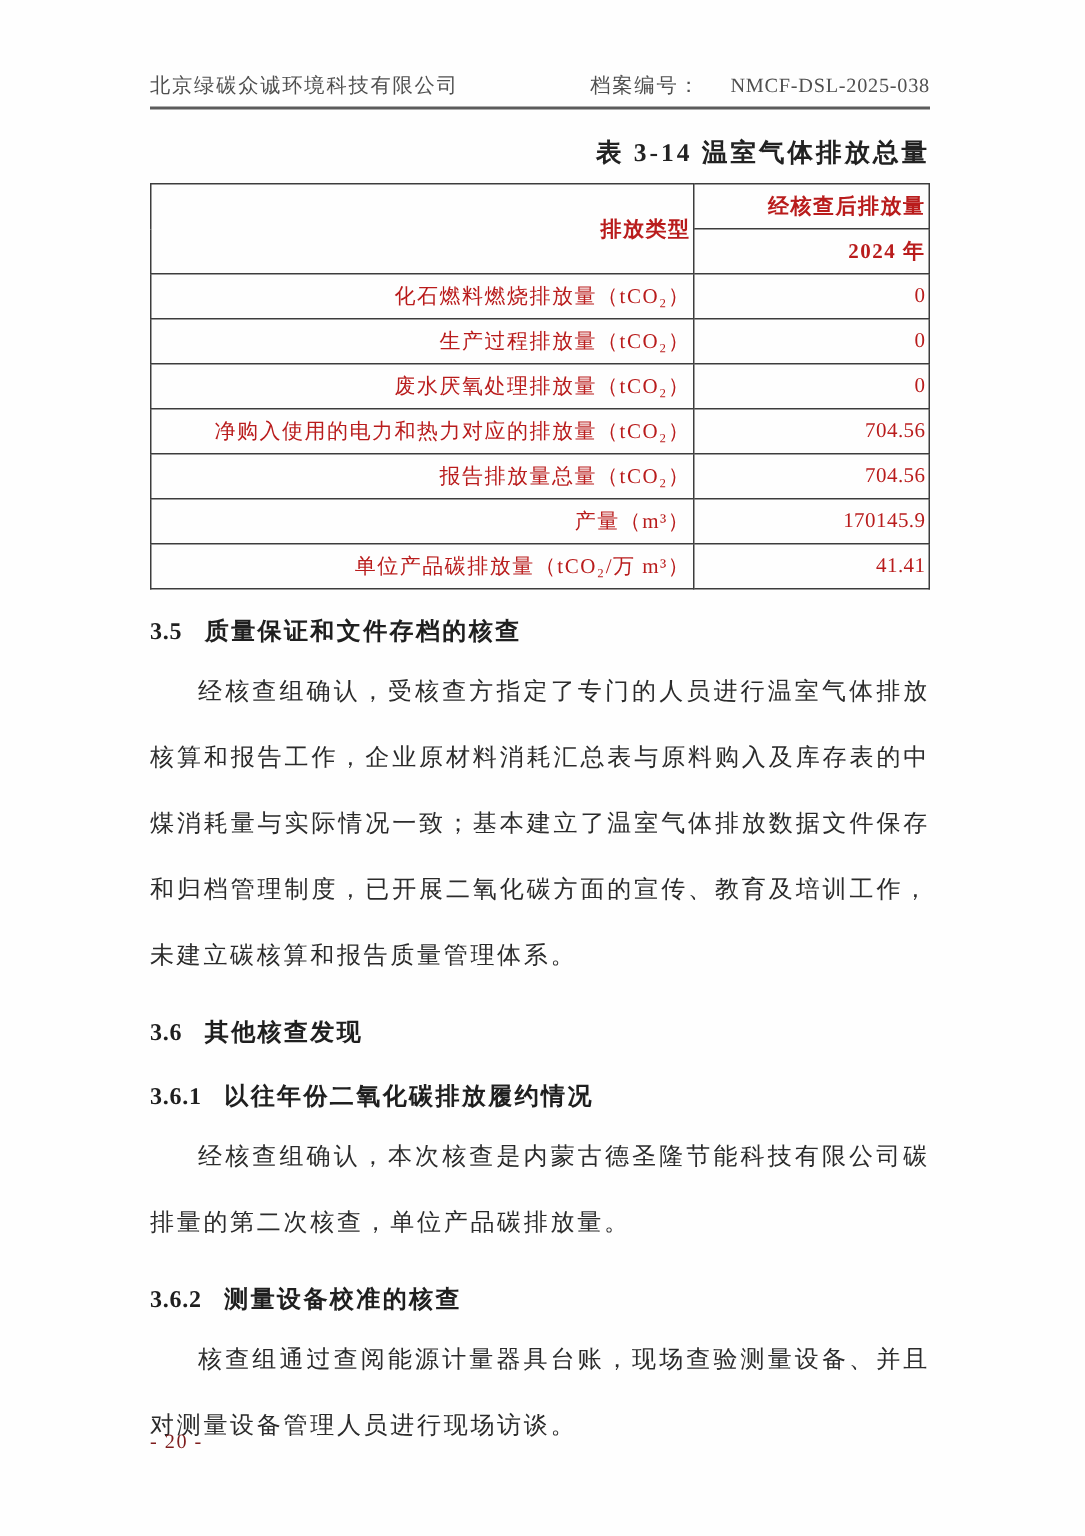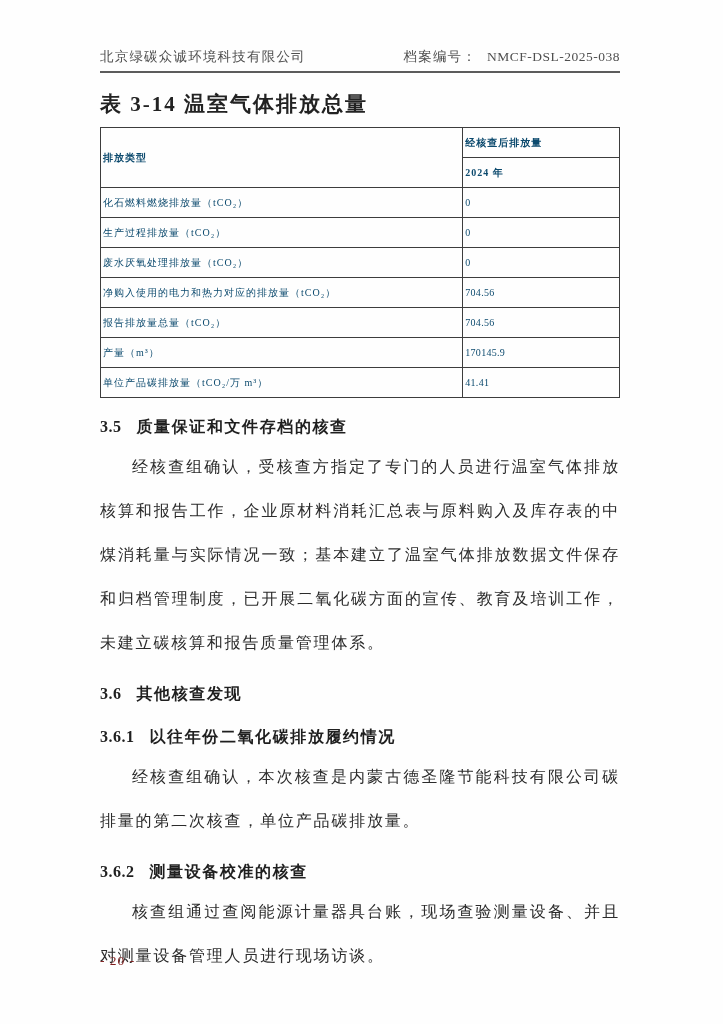--- a/index.html
+++ b/index.html
@@ -20,47 +20,47 @@
     display: flex;
     justify-content: space-between;
     align-items: flex-end;
     font-size: 13.5px;
     color: #4f4f4f;
     letter-spacing: 1.2px;
     padding-bottom: 5px;
     border-bottom: 2px solid #5c5c5c;
   }
   .hdr .right { letter-spacing: 0.5px; }
-  .hdr .archive-label { margin-right: 10px; letter-spacing: 1.2px; }
+  .hdr .archive-label { margin-right: 20px; letter-spacing: 1.2px; }
 
   
   .tbl-title {
-    text-align: left;
+    text-align: right;
     font-weight: bold;
-    font-size: 21px;
+    font-size: 17px;
     letter-spacing: 2px;
     margin: 17px 0 9px 0;
     color: #222;
   }
 
   
   table.em-table {
     width: 100%;
     border-collapse: collapse;
     table-layout: fixed;
   }
   table.em-table td {
     border: 1.5px solid #3d3d3d;
     height: 30px;
-    text-align: left;
+    text-align: right;
     vertical-align: middle;
-    font-size: 10px;
+    font-size: 14px;
     letter-spacing: 1px;
     padding: 1px 2px;
-    color: #0c4a6e;
+    color: #b91c1c;
   }
   table.em-table td.bold { font-weight: bold; }
   table.em-table .col-type { width: 69.8%; margin-left: 36px; }
   table.em-table .col-val  { width: 30.2%; }
   table.em-table td.num { letter-spacing: 0.3px; }
 
   
   .sec-h {
     font-weight: bold;
     font-size: 16px;

